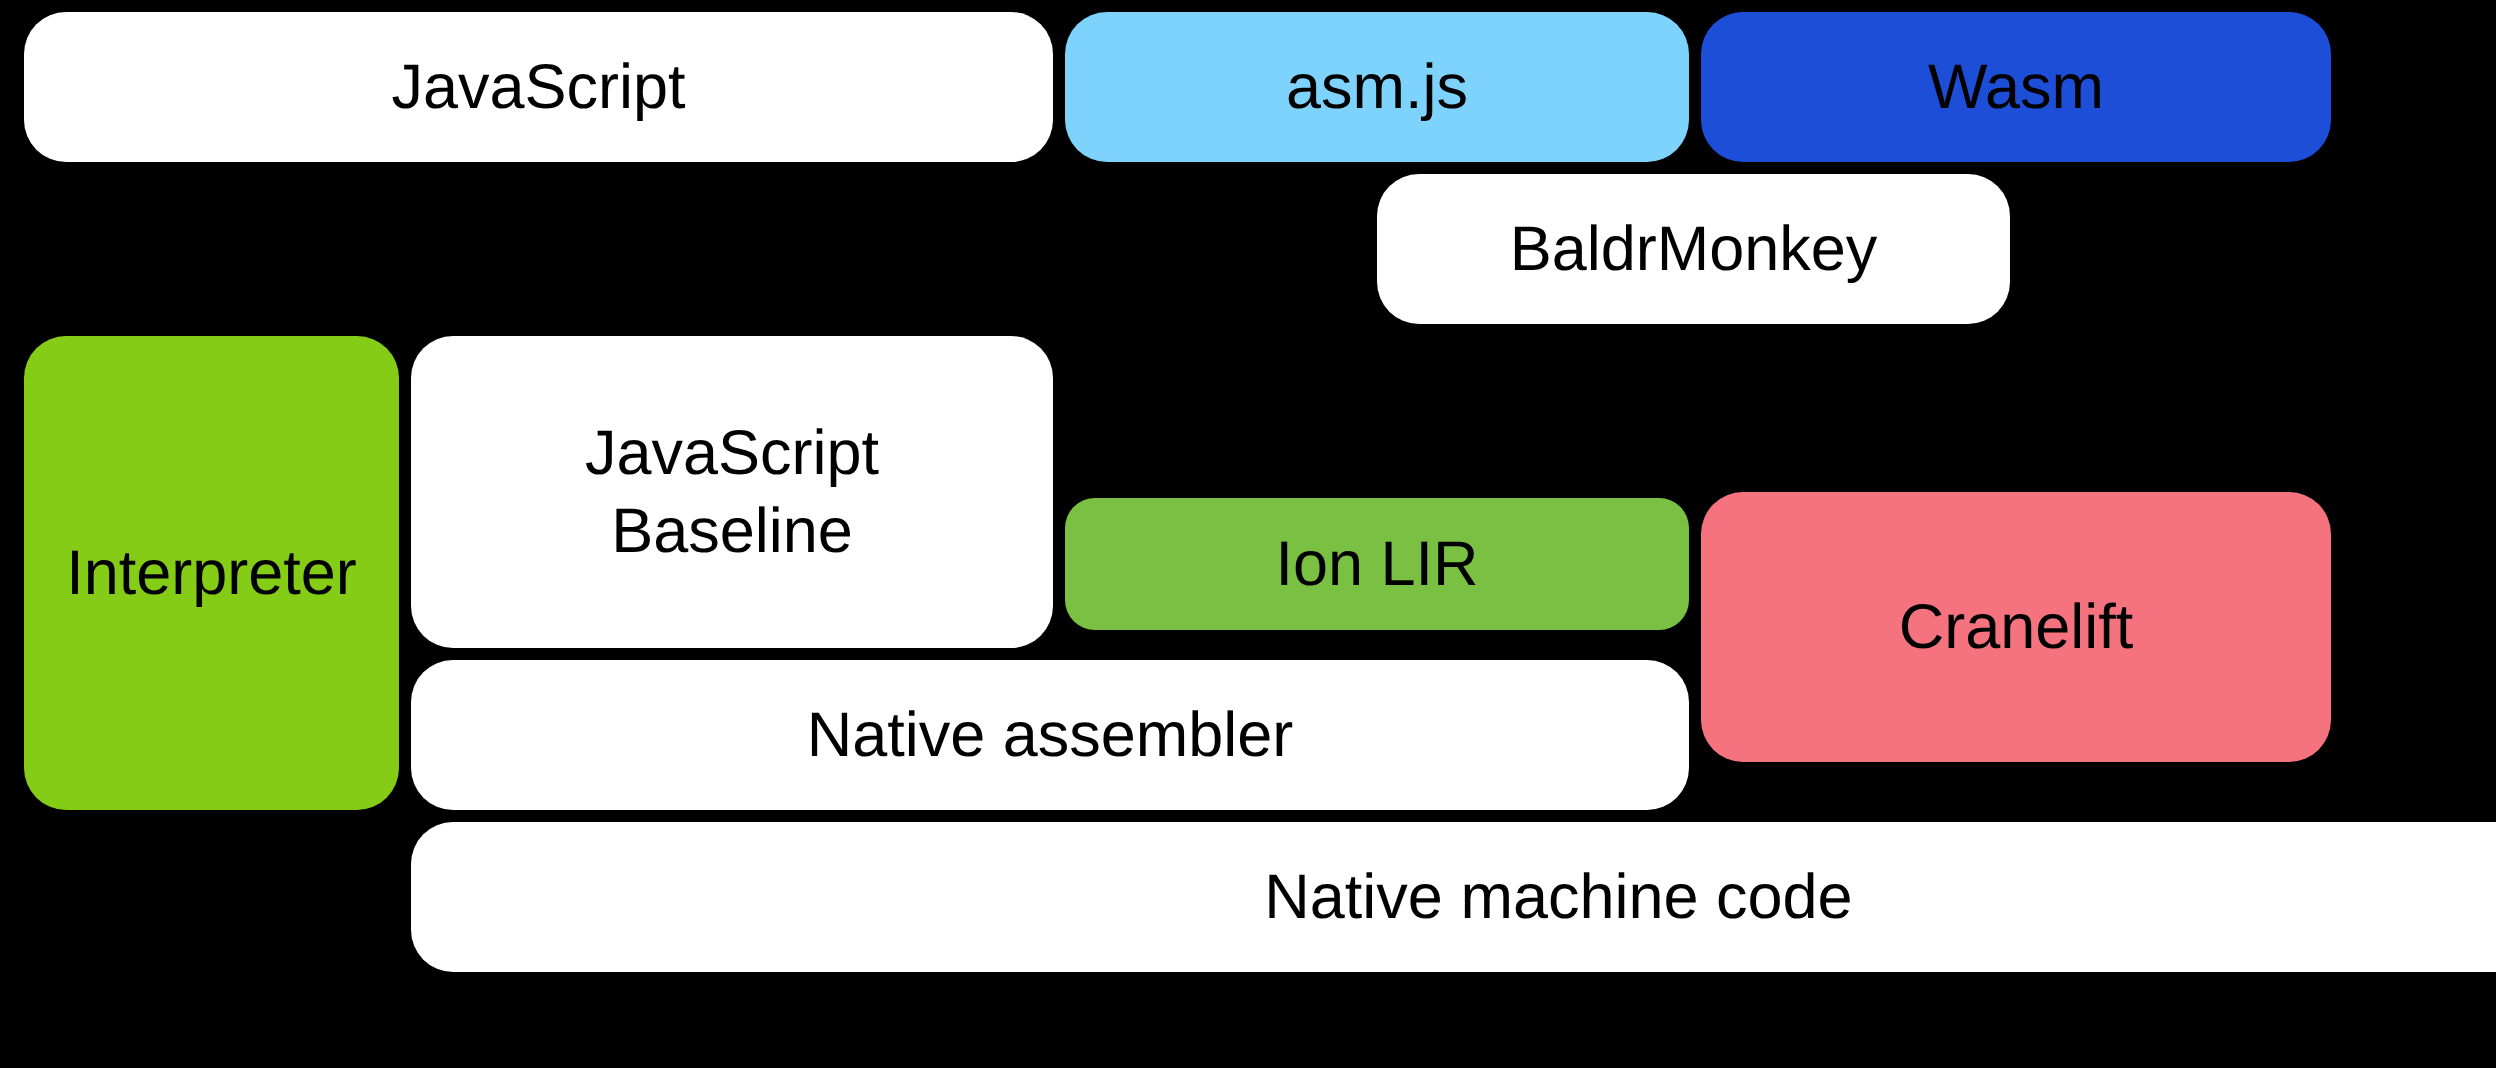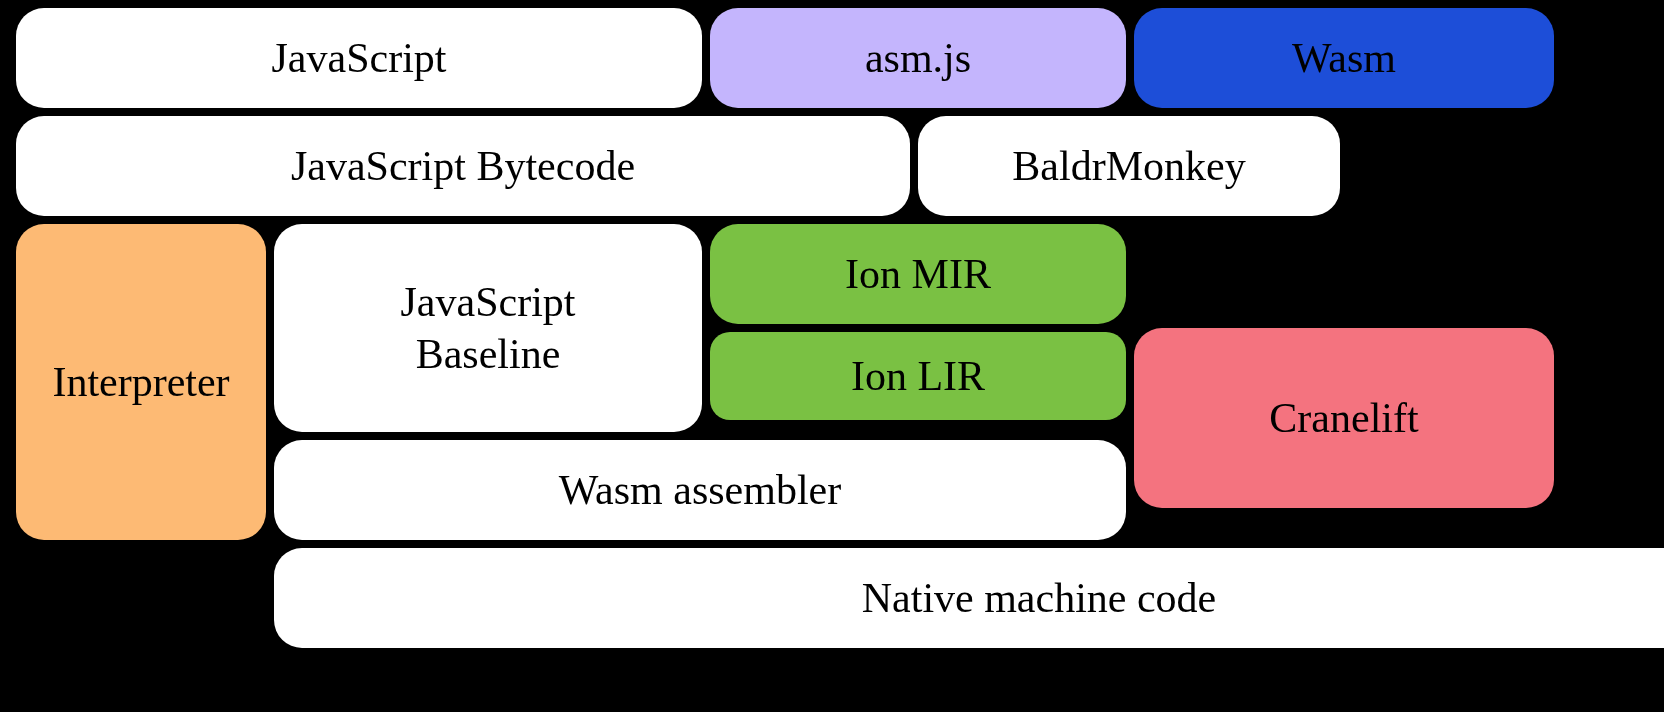--- a/index.html
+++ b/index.html
@@ -18,21 +18,20 @@
     position: absolute;
     display: flex;
     align-items: center;
     justify-content: center;
     text-align: center;
     border-radius: 28px;
     font-size: 42px;
     line-height: 1.25;
     white-space: pre-line;
     box-sizing: border-box;
-    font-family: Liberation Serif, serif;
   }
   
   #n-javascript   { left: 16px;   top: 8px;   width: 686px;  height: 100px; }
   #n-asmjs        { left: 710px;  top: 8px;   width: 416px;  height: 100px; }
   #n-wasm         { left: 1134px; top: 8px;   width: 420px;  height: 100px; }
   #n-bytecode     { left: 16px;   top: 116px; width: 894px;  height: 100px; }
   #n-baldrmonkey  { left: 918px;  top: 116px; width: 422px;  height: 100px; }
   #n-interpreter  { left: 16px;   top: 224px; width: 250px;  height: 316px; }
   #n-baseline     { left: 274px;  top: 224px; width: 428px;  height: 208px; }
   #n-ion-mir      { left: 710px;  top: 224px; width: 416px;  height: 100px; }
@@ -41,36 +40,34 @@
   #n-macro        { left: 274px;  top: 440px; width: 852px;  height: 100px; }
   #n-native       { left: 274px;  top: 548px; width: 1530px; height: 100px; }
 </style>
 </head>
 <body>
 
 <div class="canvas" style="background: rgb(0, 0, 0);">
 
   <div class="node" id="n-javascript" style="background: rgb(255, 255, 255);">JavaScript</div>
 
-  <div class="node" id="n-asmjs" style="background: #c4b5fd;">asm.js</div>
+  <div class="node" id="n-asmjs" style="background: #7dd3fc;">asm.js</div>
 
   <div class="node" id="n-wasm" style="background: #1d4ed8;">Wasm</div>
 
-  <div class="node" id="n-bytecode" style="background: rgb(255, 255, 255);">JavaScript Bytecode</div>
 
   <div class="node" id="n-baldrmonkey" style="background: rgb(255, 255, 255);">BaldrMonkey</div>
 
-  <div class="node" id="n-interpreter" style="background: #fdba74;">Interpreter</div>
+  <div class="node" id="n-interpreter" style="background: #84cc16;">Interpreter</div>
 
   <div class="node" id="n-baseline" style="background: rgb(255, 255, 255);">JavaScript
 Baseline</div>
 
-  <div class="node" id="n-ion-mir" style="background: rgb(122, 193, 67);">Ion MIR</div>
 
   <div class="node" id="n-ion-lir" style="background: rgb(122, 193, 67);">Ion LIR</div>
 
   <div class="node" id="n-cranelift" style="background: rgb(244, 115, 127);">Cranelift</div>
 
-  <div class="node" id="n-macro" style="background: rgb(255, 255, 255);">Wasm assembler</div>
+  <div class="node" id="n-macro" style="background: rgb(255, 255, 255);">Native assembler</div>
 
   <div class="node" id="n-native" style="background: rgb(255, 255, 255);">Native machine code</div>
 
 </div>
 
 </body></html>

